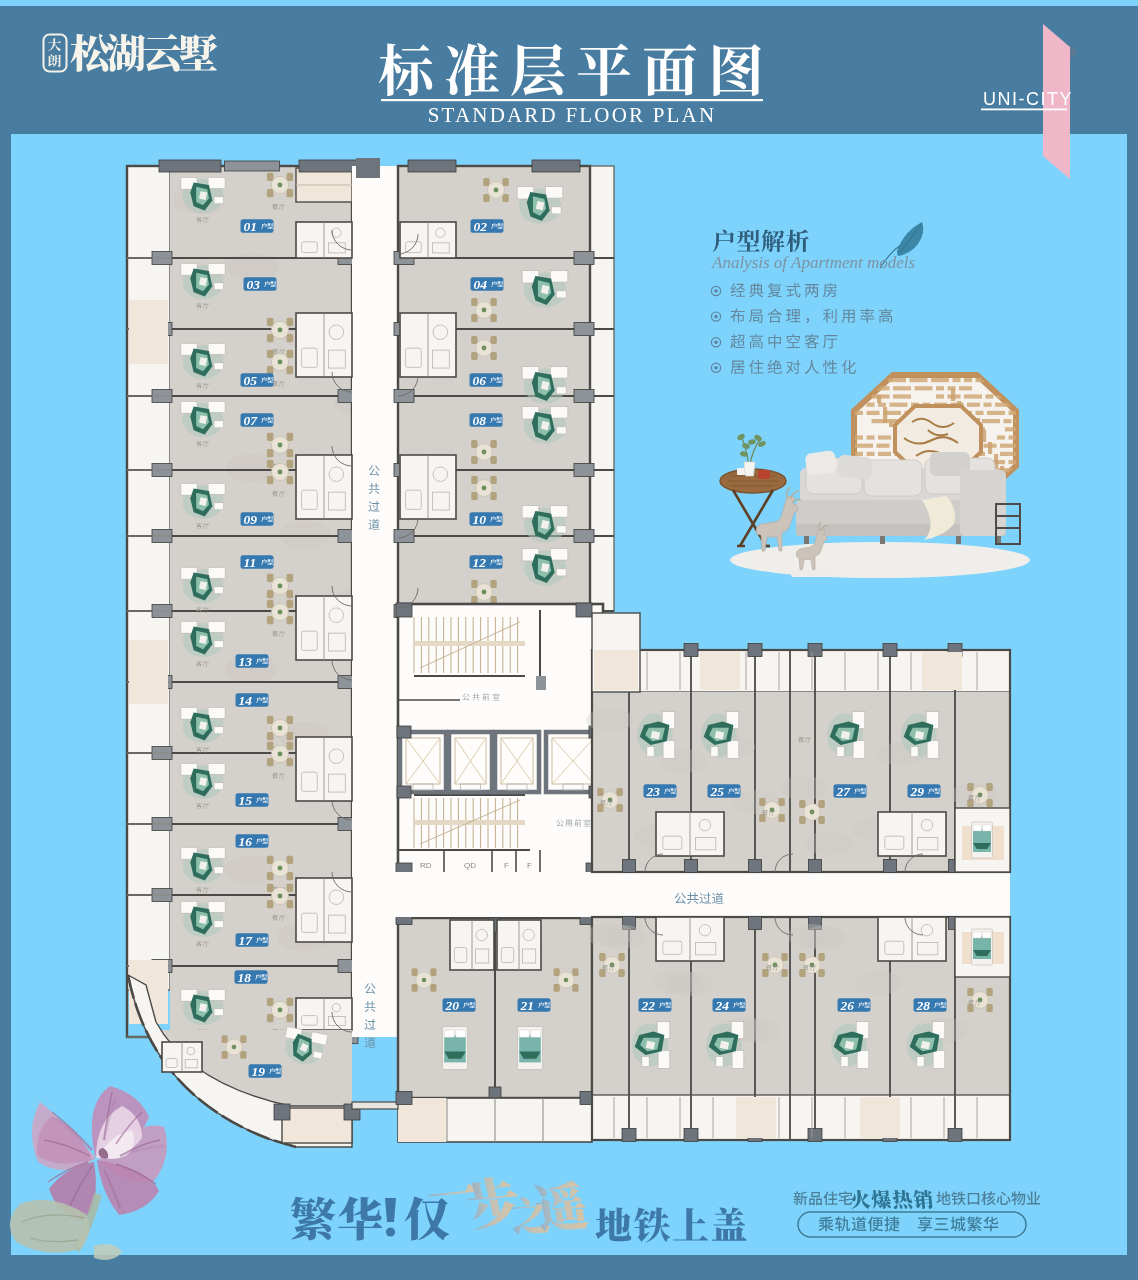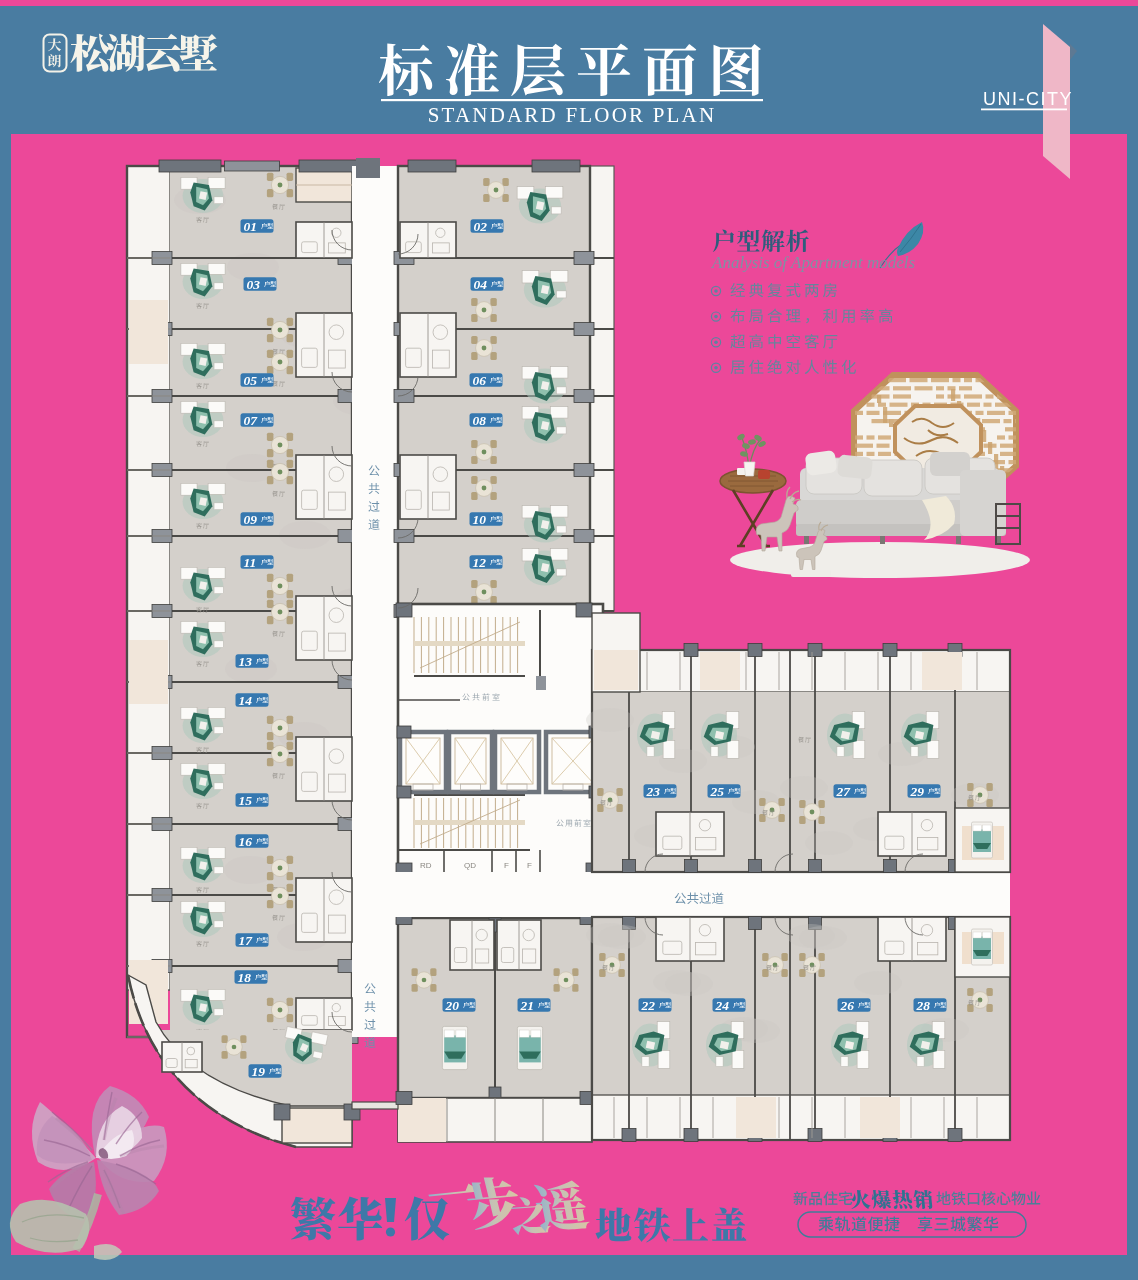--- a/index.html
+++ b/index.html
@@ -1,16 +1,16 @@
 <!DOCTYPE html>
 <html><head><meta charset="utf-8"><title>标准层平面图</title>
 <style>
 html,body{margin:0;padding:0;background:#ffffff;}
 body{width:1138px;height:1280px;font-family:"Liberation Sans",sans-serif;}
-#page{position:relative;width:1138px;height:1280px;background:#ec4899;overflow:hidden;}
+#page{position:relative;width:1138px;height:1280px;background:#7dd3fc;overflow:hidden;}
 svg{position:absolute;top:0;left:0;}
 </style></head>
 <body>
 <div id="page">
     <svg width="1138" height="1280" viewBox="0 0 1138 1280" xmlns="http://www.w3.org/2000/svg">
       <defs>
         <path id="hu" d="M1 -4.5H1.7V-3Q1.7 -2.6 1.6 -2.2Q1.6 -1.7 1.5 -1.2Q1.4 -0.7 1.2 -0.3Q1 0.2 0.7 0.6Q0.7 0.5 0.6 0.5Q0.5 0.4 0.4 0.3Q0.3 0.2 0.2 0.2Q0.5 -0.1 0.6 -0.6Q0.8 -1 0.9 -1.4Q1 -1.8 1 -2.3Q1 -2.7 1 -3ZM2.8 -5.4 3.4 -5.5Q3.5 -5.3 3.6 -5Q3.7 -4.8 3.8 -4.6L3.2 -4.4Q3.1 -4.6 3 -4.9Q2.9 -5.1 2.8 -5.4ZM1.4 -4.5H5.6V-1.8H4.9V-3.9H1.4ZM1.4 -2.7H5.3V-2.2H1.4Z" fill="#ffffff"></path>
         <path id="xing" d="M0.6 -5.2H3.6V-4.7H0.6ZM0.4 -3.9H3.7V-3.3H0.4ZM0.3 -0.2H6.2V0.3H0.3ZM1 -1.5H5.5V-0.9H1ZM2.5 -5H3V-2H2.5ZM3 -2.1H3.6V0.2H3ZM4.1 -5.1H4.6V-2.9H4.1ZM5.3 -5.4H5.8V-2.6Q5.8 -2.3 5.8 -2.2Q5.7 -2.1 5.6 -2Q5.4 -2 5.2 -1.9Q4.9 -1.9 4.6 -1.9Q4.6 -2 4.5 -2.2Q4.4 -2.4 4.4 -2.5Q4.6 -2.5 4.9 -2.5Q5.1 -2.5 5.1 -2.5Q5.2 -2.5 5.2 -2.5Q5.3 -2.5 5.3 -2.6ZM1.2 -5H1.8V-3.9Q1.8 -3.5 1.7 -3.2Q1.6 -2.8 1.4 -2.4Q1.2 -2.1 0.7 -1.8Q0.7 -1.9 0.6 -2Q0.5 -2.1 0.4 -2.2Q0.4 -2.2 0.3 -2.3Q0.7 -2.5 0.9 -2.8Q1.1 -3 1.1 -3.3Q1.2 -3.6 1.2 -3.9Z" fill="#ffffff"></path>
         <path id="ct1" d="M1.6 -5.2H2V-4.1H1.6ZM1.8 -4.9H3.1V-4.6H1.8ZM3.4 -4.9H5.3V-4.6H3.4ZM1.2 -4.5 1.6 -4.4Q1.4 -4.1 1.2 -3.9Q0.9 -3.6 0.5 -3.3Q0.5 -3.4 0.4 -3.5Q0.3 -3.6 0.2 -3.6Q0.6 -3.8 0.8 -4Q1.1 -4.3 1.2 -4.5ZM1.2 -4.3H2.6V-4H1ZM2.5 -4.3H2.6L2.7 -4.3L2.9 -4.2Q2.7 -3.7 2.3 -3.4Q2 -3.1 1.5 -2.8Q1 -2.6 0.6 -2.5Q0.5 -2.5 0.5 -2.6Q0.4 -2.7 0.3 -2.8Q0.8 -2.9 1.2 -3.1Q1.6 -3.3 2 -3.6Q2.3 -3.9 2.5 -4.2ZM5.2 -4.9H5.3L5.3 -4.9L5.6 -4.8Q5.4 -4.4 5.1 -4.1Q4.8 -3.7 4.5 -3.5Q4.1 -3.2 3.7 -3.1Q3.7 -3.2 3.6 -3.3Q3.5 -3.4 3.5 -3.4Q3.8 -3.5 4.2 -3.7Q4.5 -4 4.8 -4.2Q5 -4.5 5.2 -4.9ZM0.9 -3.5 1.2 -3.7Q1.4 -3.6 1.6 -3.5Q1.8 -3.4 1.9 -3.3L1.6 -3Q1.5 -3.1 1.3 -3.3Q1.1 -3.4 0.9 -3.5ZM3.3 -4.1 3.6 -4.4Q4 -4.2 4.4 -4Q4.7 -3.8 5.1 -3.6Q5.4 -3.4 5.6 -3.2L5.4 -2.9Q5.1 -3.1 4.8 -3.3Q4.5 -3.5 4.1 -3.7Q3.7 -4 3.3 -4.1ZM1.7 -2.2H4.8V-0.7H1.7V-1H4.3V-1.9H1.7ZM5.1 -1 5.4 -0.7Q5.2 -0.6 4.9 -0.4Q4.7 -0.2 4.5 -0L4.2 -0.2Q4.3 -0.3 4.5 -0.4Q4.7 -0.6 4.8 -0.7Q5 -0.9 5.1 -1ZM1.7 -1.6H4.5V-1.3H1.7ZM2.7 -2.5 3.1 -2.6Q3.2 -2.5 3.4 -2.4Q3.5 -2.2 3.5 -2.1L3.1 -2Q3.1 -2.1 3 -2.2Q2.9 -2.4 2.7 -2.5ZM3.2 -3.3Q3.5 -3.1 3.8 -3Q4.1 -2.8 4.5 -2.6Q4.8 -2.5 5.2 -2.3Q5.6 -2.2 6 -2.1Q5.9 -2.1 5.8 -2Q5.8 -1.9 5.7 -1.8Q5.3 -1.9 4.9 -2Q4.6 -2.2 4.2 -2.3Q3.8 -2.5 3.5 -2.7Q3.1 -2.9 2.9 -3.2ZM3.1 -3.6 3.5 -3.4Q3.1 -3 2.7 -2.7Q2.2 -2.3 1.7 -2.1Q1.1 -1.8 0.5 -1.7Q0.5 -1.8 0.4 -1.9Q0.4 -2 0.3 -2Q0.8 -2.2 1.4 -2.4Q1.9 -2.6 2.4 -2.9Q2.8 -3.2 3.1 -3.6ZM3 -0.5 3.2 -0.7Q3.5 -0.7 3.8 -0.5Q4.1 -0.4 4.5 -0.3Q4.8 -0.2 5 -0.1Q5.3 0.1 5.5 0.2L5.3 0.5Q5.1 0.4 4.8 0.2Q4.5 0.1 4.2 -0Q3.9 -0.1 3.6 -0.3Q3.3 -0.4 3 -0.5ZM1.3 0.5 1.3 0.2 1.5 0 3.3 -0.2Q3.3 -0.1 3.3 -0Q3.2 0.1 3.2 0.1Q2.6 0.2 2.3 0.3Q1.9 0.3 1.7 0.4Q1.5 0.4 1.5 0.4Q1.4 0.4 1.3 0.5ZM1.3 0.5Q1.3 0.4 1.3 0.3Q1.2 0.2 1.2 0.1Q1.2 0.1 1.3 0Q1.4 -0.1 1.4 -0.3V-2.2H1.9V0.1Q1.9 0.1 1.8 0.1Q1.8 0.1 1.7 0.2Q1.6 0.2 1.5 0.3Q1.4 0.3 1.4 0.4Q1.3 0.4 1.3 0.5Z" fill="#97948e"></path>
         <path id="ct2" d="M1 -4.8H5.9V-4.4H1ZM0.8 -4.8H1.3V-2.7Q1.3 -2.3 1.2 -1.9Q1.2 -1.5 1.1 -1.1Q1.1 -0.7 0.9 -0.3Q0.8 0.1 0.6 0.5Q0.6 0.4 0.5 0.4Q0.4 0.3 0.3 0.3Q0.3 0.2 0.2 0.2Q0.4 -0.1 0.5 -0.5Q0.6 -0.9 0.7 -1.2Q0.8 -1.6 0.8 -2Q0.8 -2.4 0.8 -2.7ZM1.6 -3.4H5.8V-3H1.6ZM3.6 -3.2H4.1V-0.1Q4.1 0.1 4 0.2Q4 0.3 3.8 0.4Q3.6 0.5 3.3 0.5Q3 0.5 2.6 0.5Q2.6 0.4 2.5 0.2Q2.5 0.1 2.4 0Q2.7 0 2.9 0Q3.1 0 3.2 0Q3.4 0 3.4 0Q3.5 0 3.6 -0Q3.6 -0 3.6 -0.1Z" fill="#97948e"></path>

